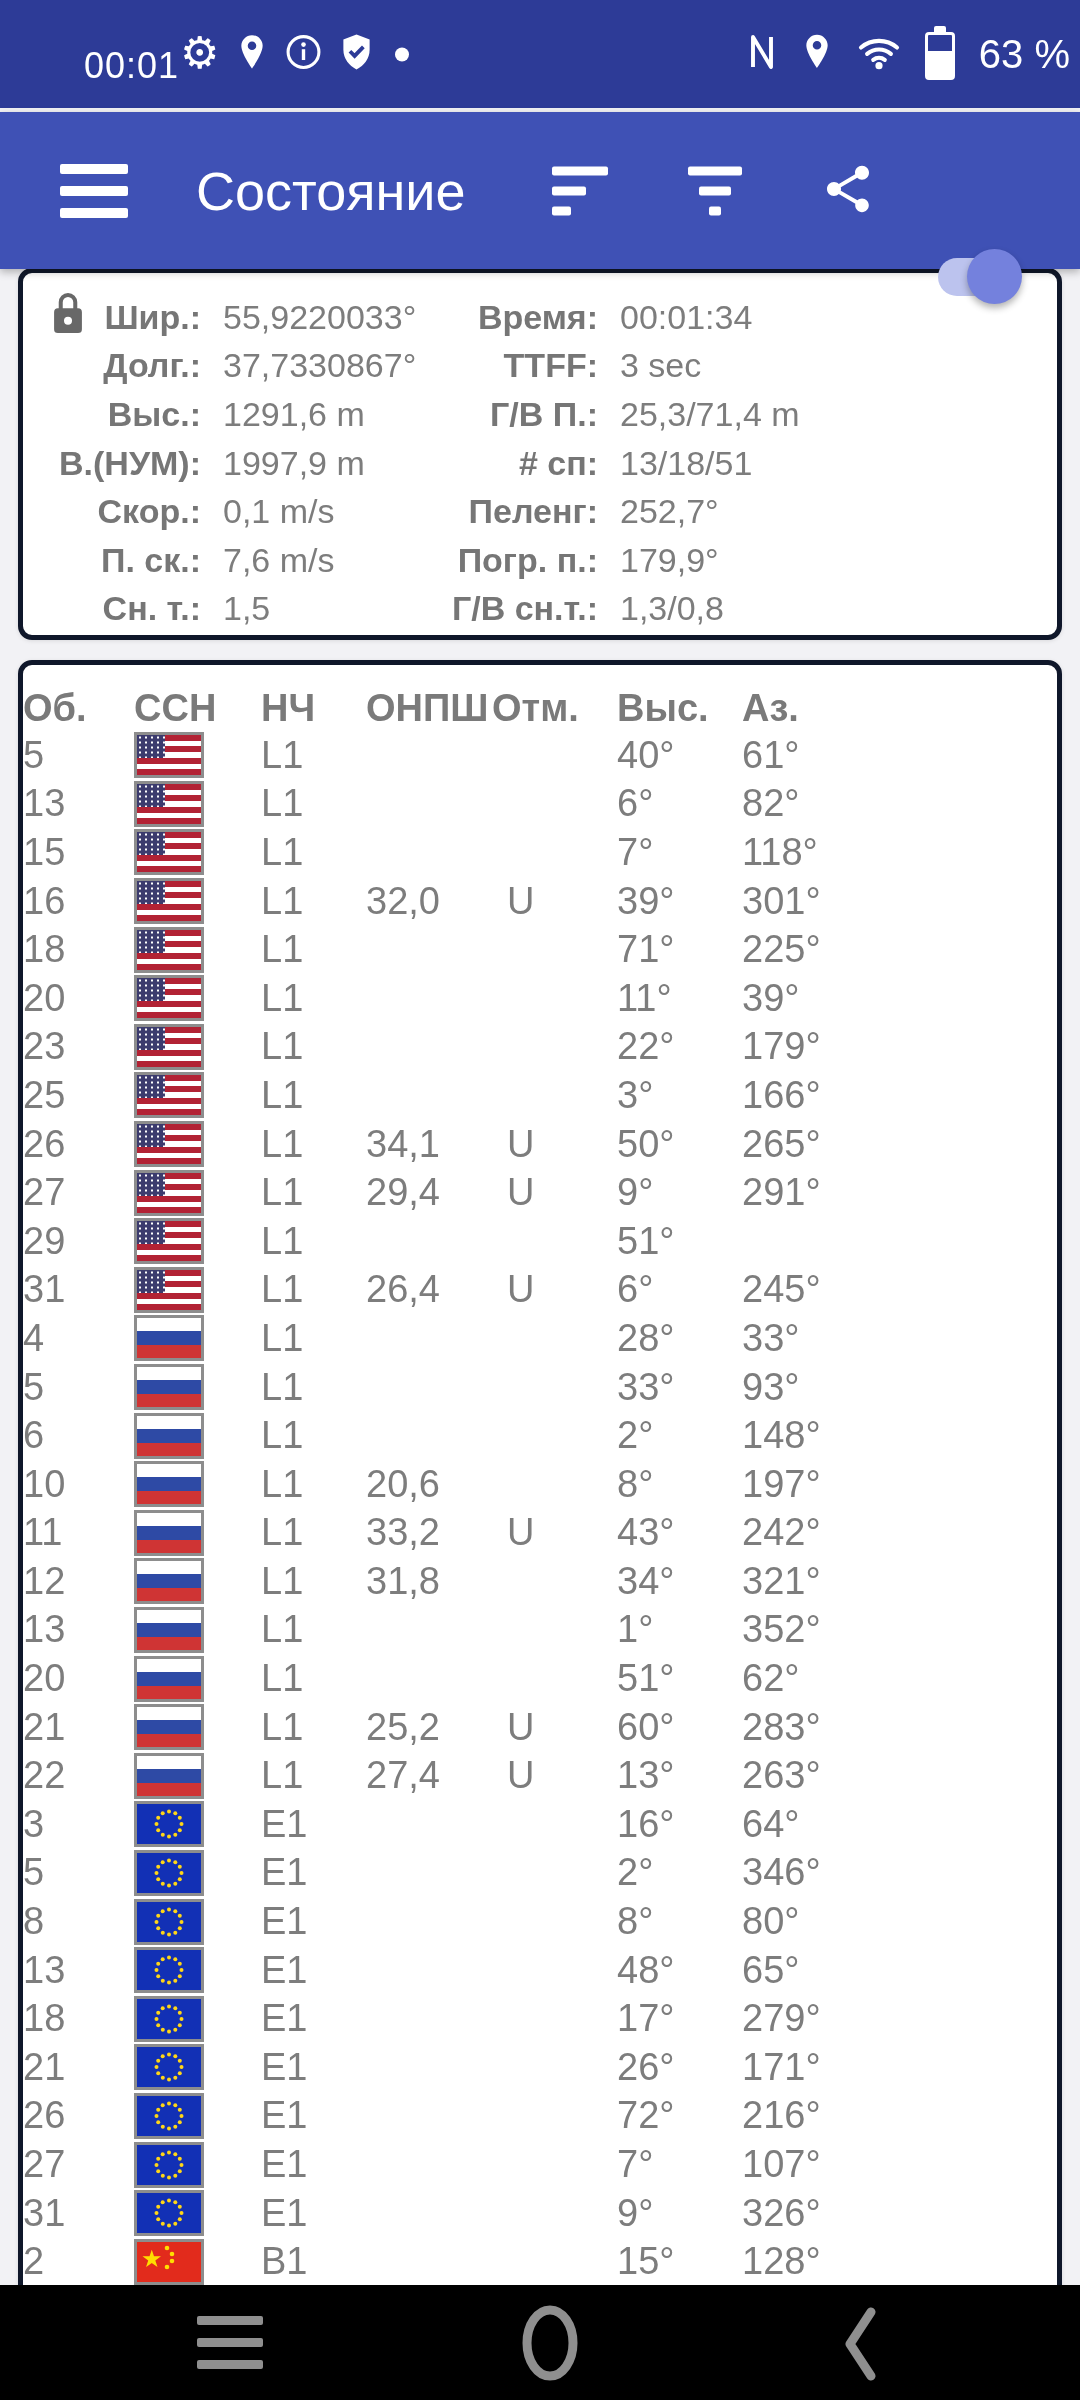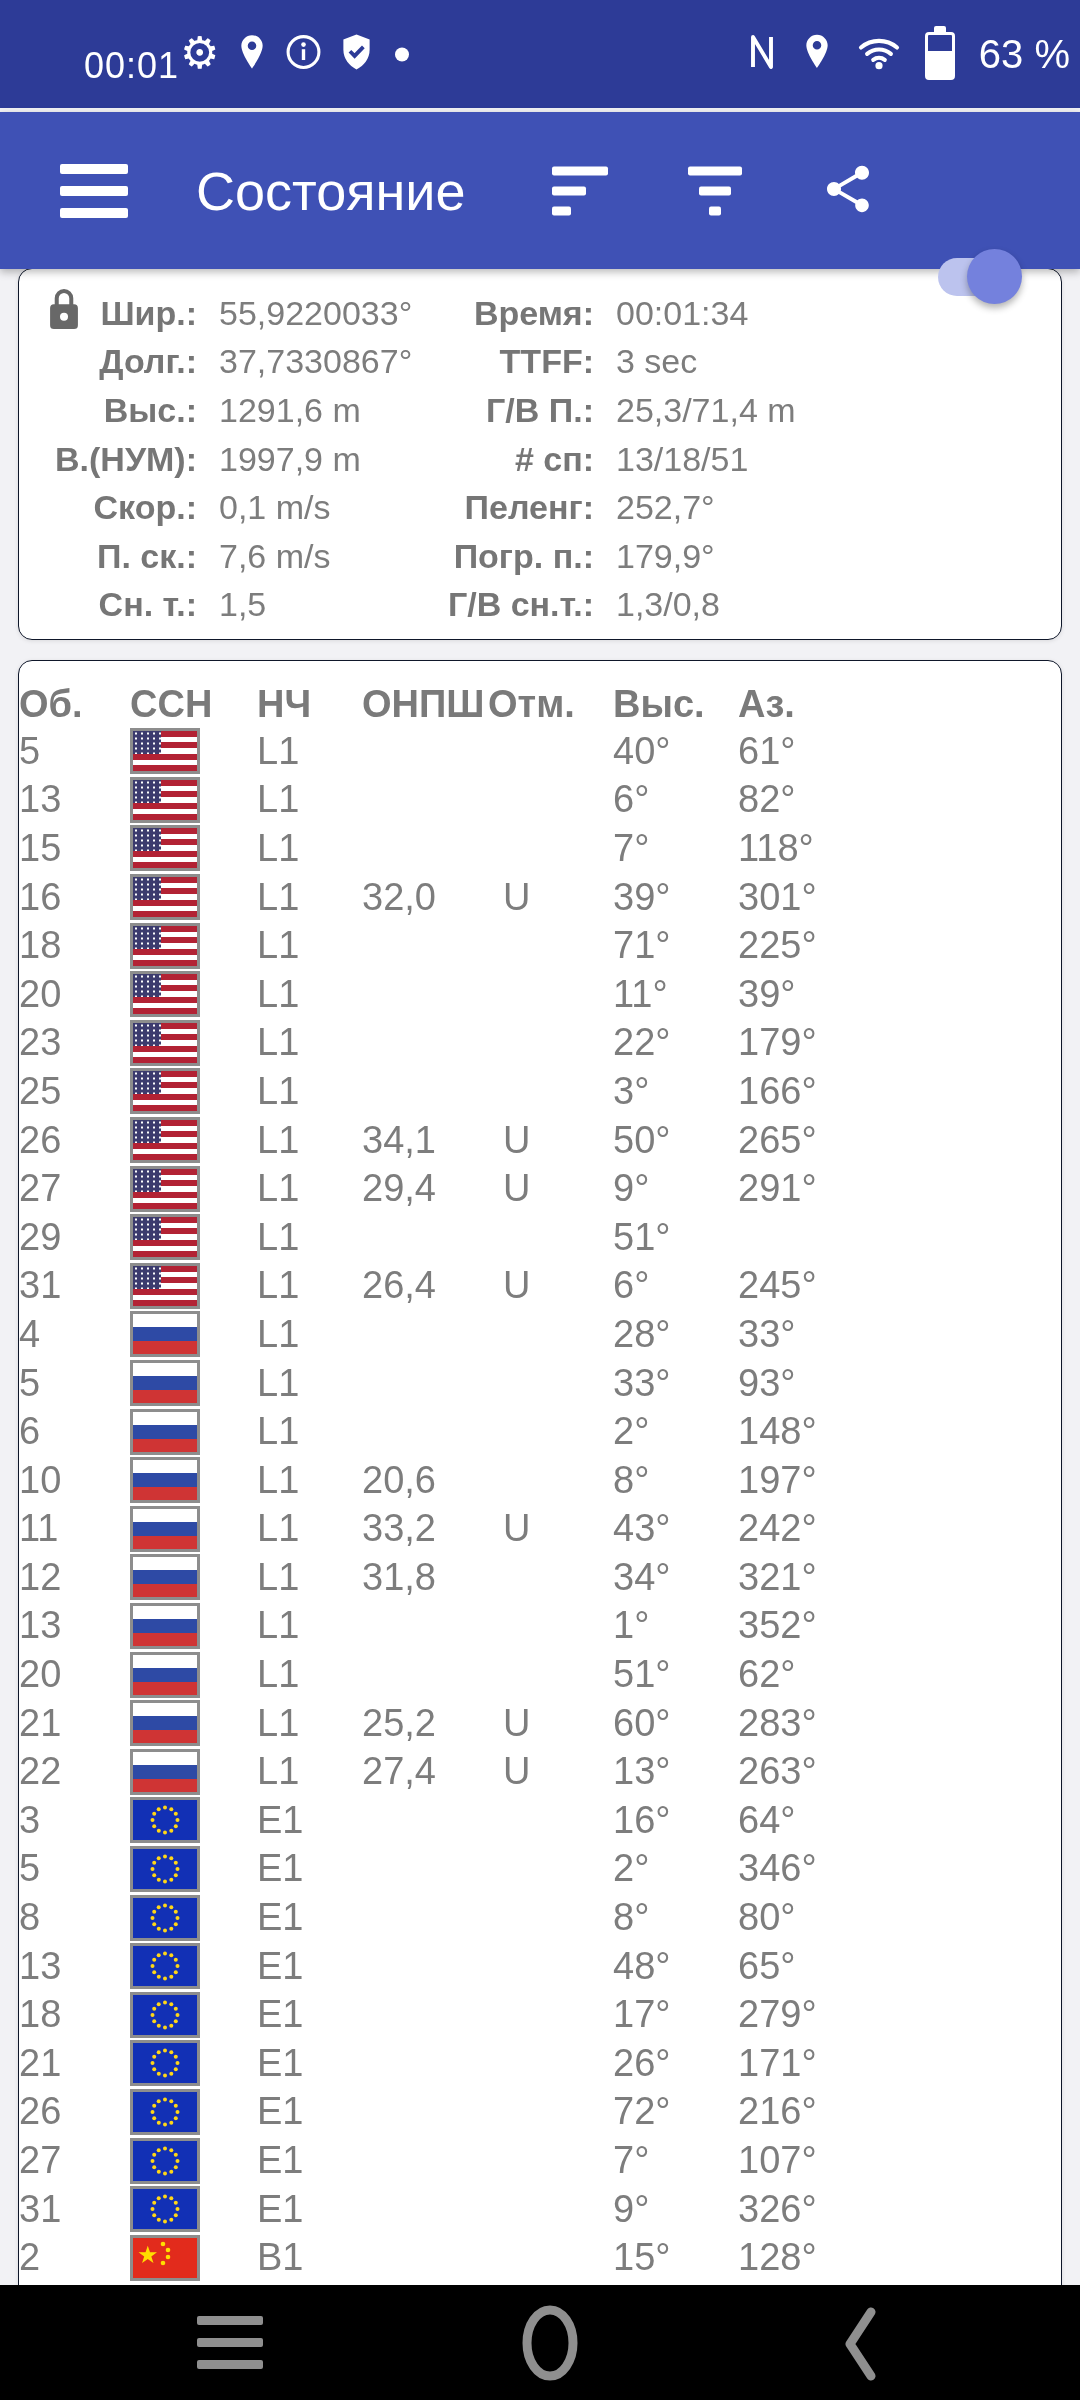--- a/index.html
+++ b/index.html
@@ -32,21 +32,21 @@
   .filter-icon{position:absolute;left:688px;top:50%;transform:translateY(-50%);width:54px;
                display:flex;flex-direction:column;align-items:center;}
   .filter-icon .b{height:9px;background:#fff;border-radius:2px;margin-bottom:11px;}
   .filter-icon .b1{width:54px}.filter-icon .b2{width:32px}.filter-icon .b3{width:12px;margin-bottom:0;}
   .share-icon{position:absolute;left:820px;top:50%;transform:translateY(-50%);}
   .switch{position:absolute;left:938px;top:146px;width:72px;height:38px;border-radius:19px;background:#bcc3ee;}
   .switch .thumb{position:absolute;right:-12px;top:-9px;width:55px;height:55px;border-radius:50%;
                  background:#7481dd;box-shadow:0 4px 7px rgba(0,0,0,.30);}
 
   
-  .card{position:absolute;left:18px;width:1044px;background:#fff;border:1px solid #0f172a;
+  .card{position:absolute;left:18px;width:1044px;background:#fff;border:5px solid #0f172a;
         border-radius:14px;box-shadow:0 1px 4px rgba(0,0,0,.10);box-sizing:border-box;}
   #info-card{top:268px;height:372px;}
   .lock-wrap{position:absolute;left:28px;top:18px;}
   .info-rows{position:absolute;top:20px;left:0;right:30px;}
   .info-row{display:grid;grid-template-columns:178px 198px 155px auto;column-gap:22px;
             height:48.6px;align-items:center;font-size:34px;color:#7d7d7d;}
   .info-row .il,.info-row .rl{font-weight:bold;text-align:right;color:#767676;white-space:nowrap;}
   .info-row .iv,.info-row .rv{text-align:left;white-space:nowrap;}
 
   #table-card{top:660px;height:1722px;overflow:hidden;}

